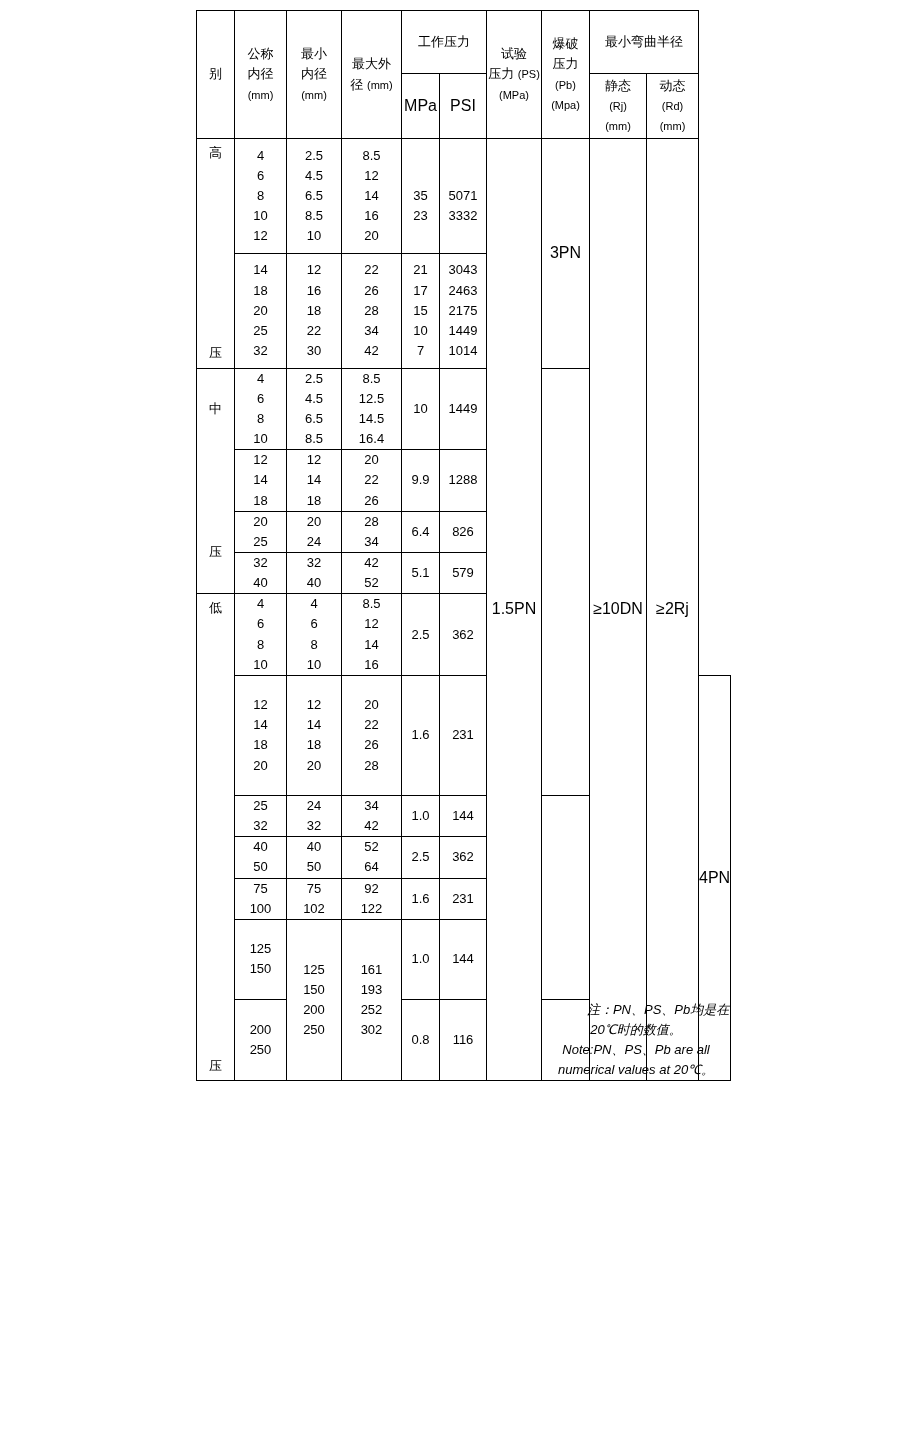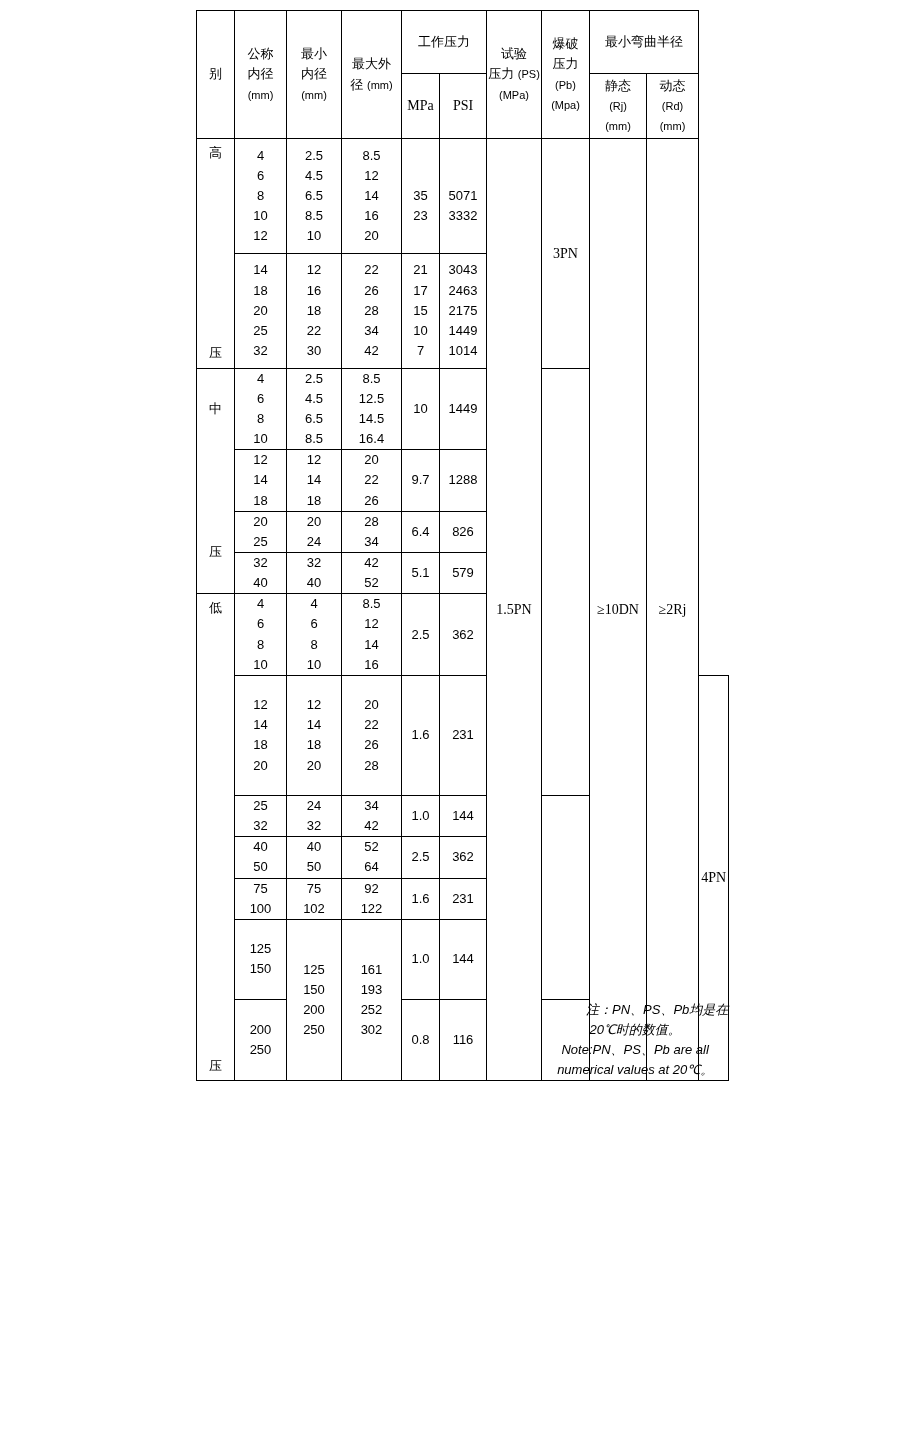--- a/index.html
+++ b/index.html
@@ -29,22 +29,22 @@
     border: 1px solid #000;
     padding: 0;
     text-align: center;
     vertical-align: middle;
     font-weight: normal;
     font-size: 13px;
     line-height: 1.55;
     font-family: "Liberation Sans", sans-serif;
   }
   .mono {
-    font-family: Liberation Serif, serif;
-    font-size: 14px;
+    font-family: Liberation Sans, sans-serif;
+    font-size: 16px;
   }
   .hdr-cn {
     font-size: 13px;
     line-height: 1.45;
   }
   .unit {
     font-family: Liberation Sans, sans-serif;
     font-size: 11px;
   }
   .numcol {
@@ -200,21 +200,21 @@
     <td class="numcol">8.5<br>12.5<br>14.5<br>16.4</td>
     <td class="numcol">10</td>
     <td class="numcol">1449</td>
     <td rowspan="6"></td>
   </tr>
 
   <tr>
     <td class="numcol">12<br>14<br>18</td>
     <td class="numcol">12<br>14<br>18</td>
     <td class="numcol">20<br>22<br>26</td>
-    <td class="numcol">9.7</td>
+    <td class="numcol">9.9</td>
     <td class="numcol">1288</td>
   </tr>
 
   <tr>
     <td class="numcol">20<br>25</td>
     <td class="numcol">20<br>24</td>
     <td class="numcol">28<br>34</td>
     <td class="numcol">6.4</td>
     <td class="numcol">826</td>
   </tr>

